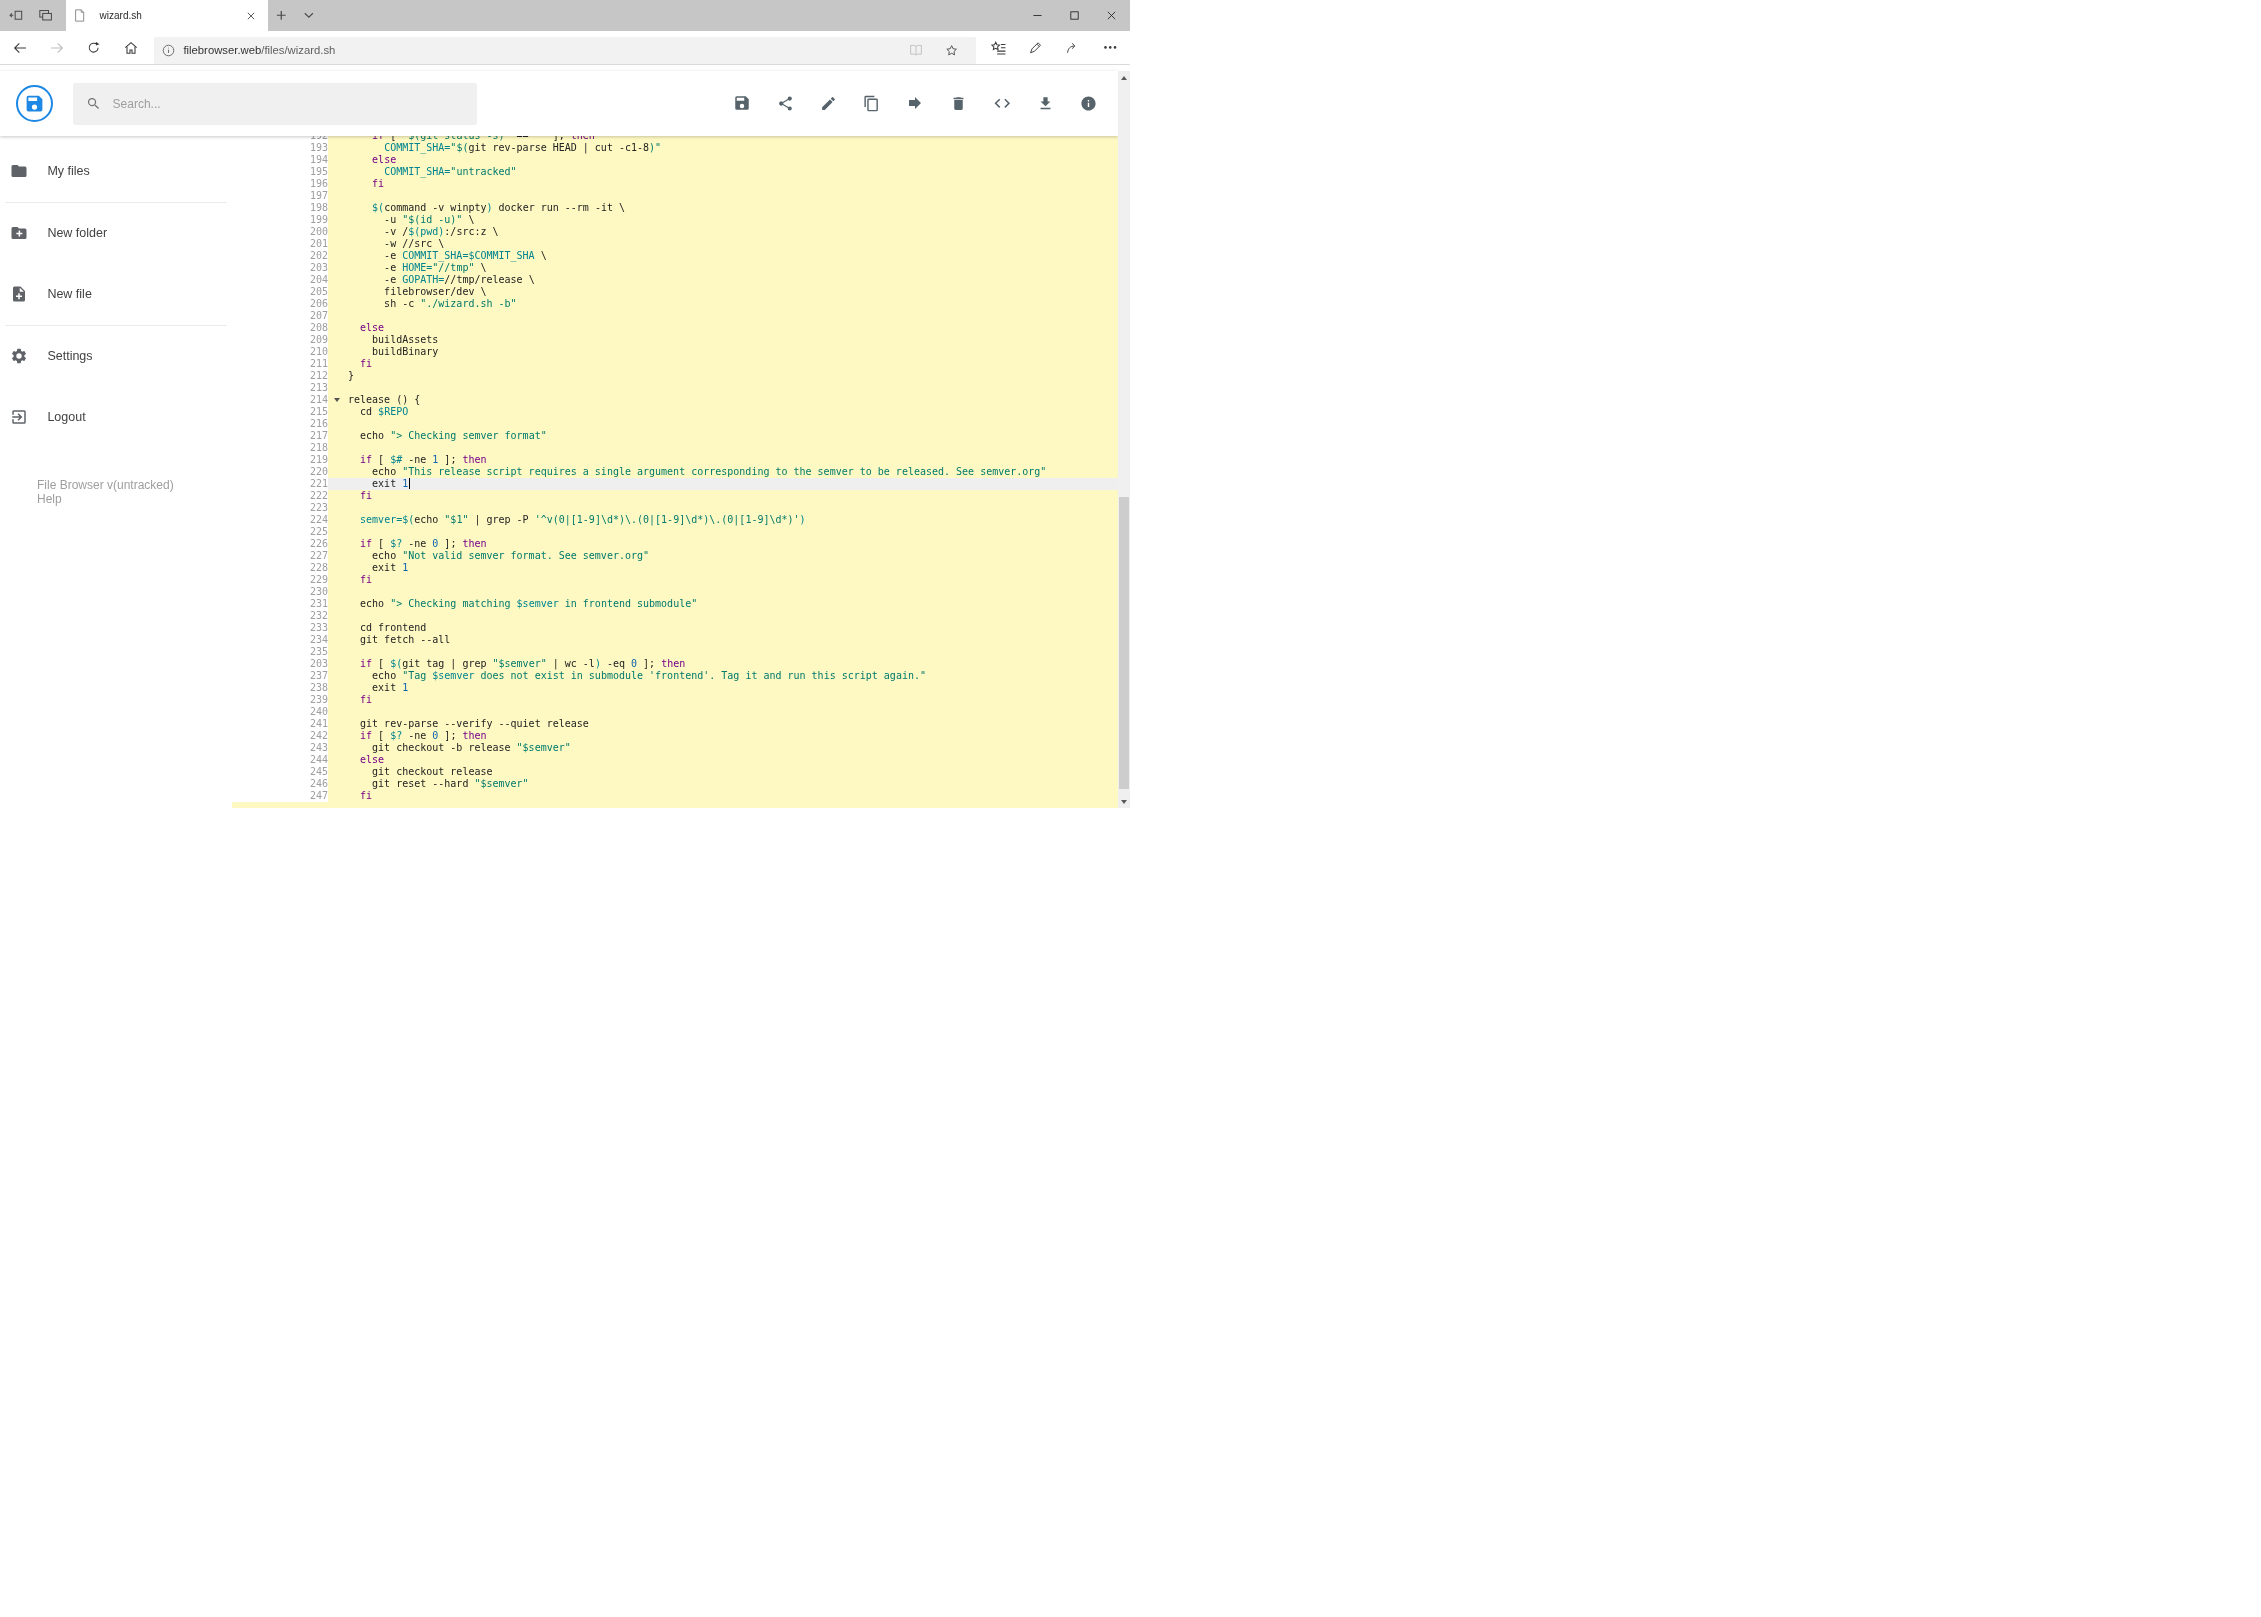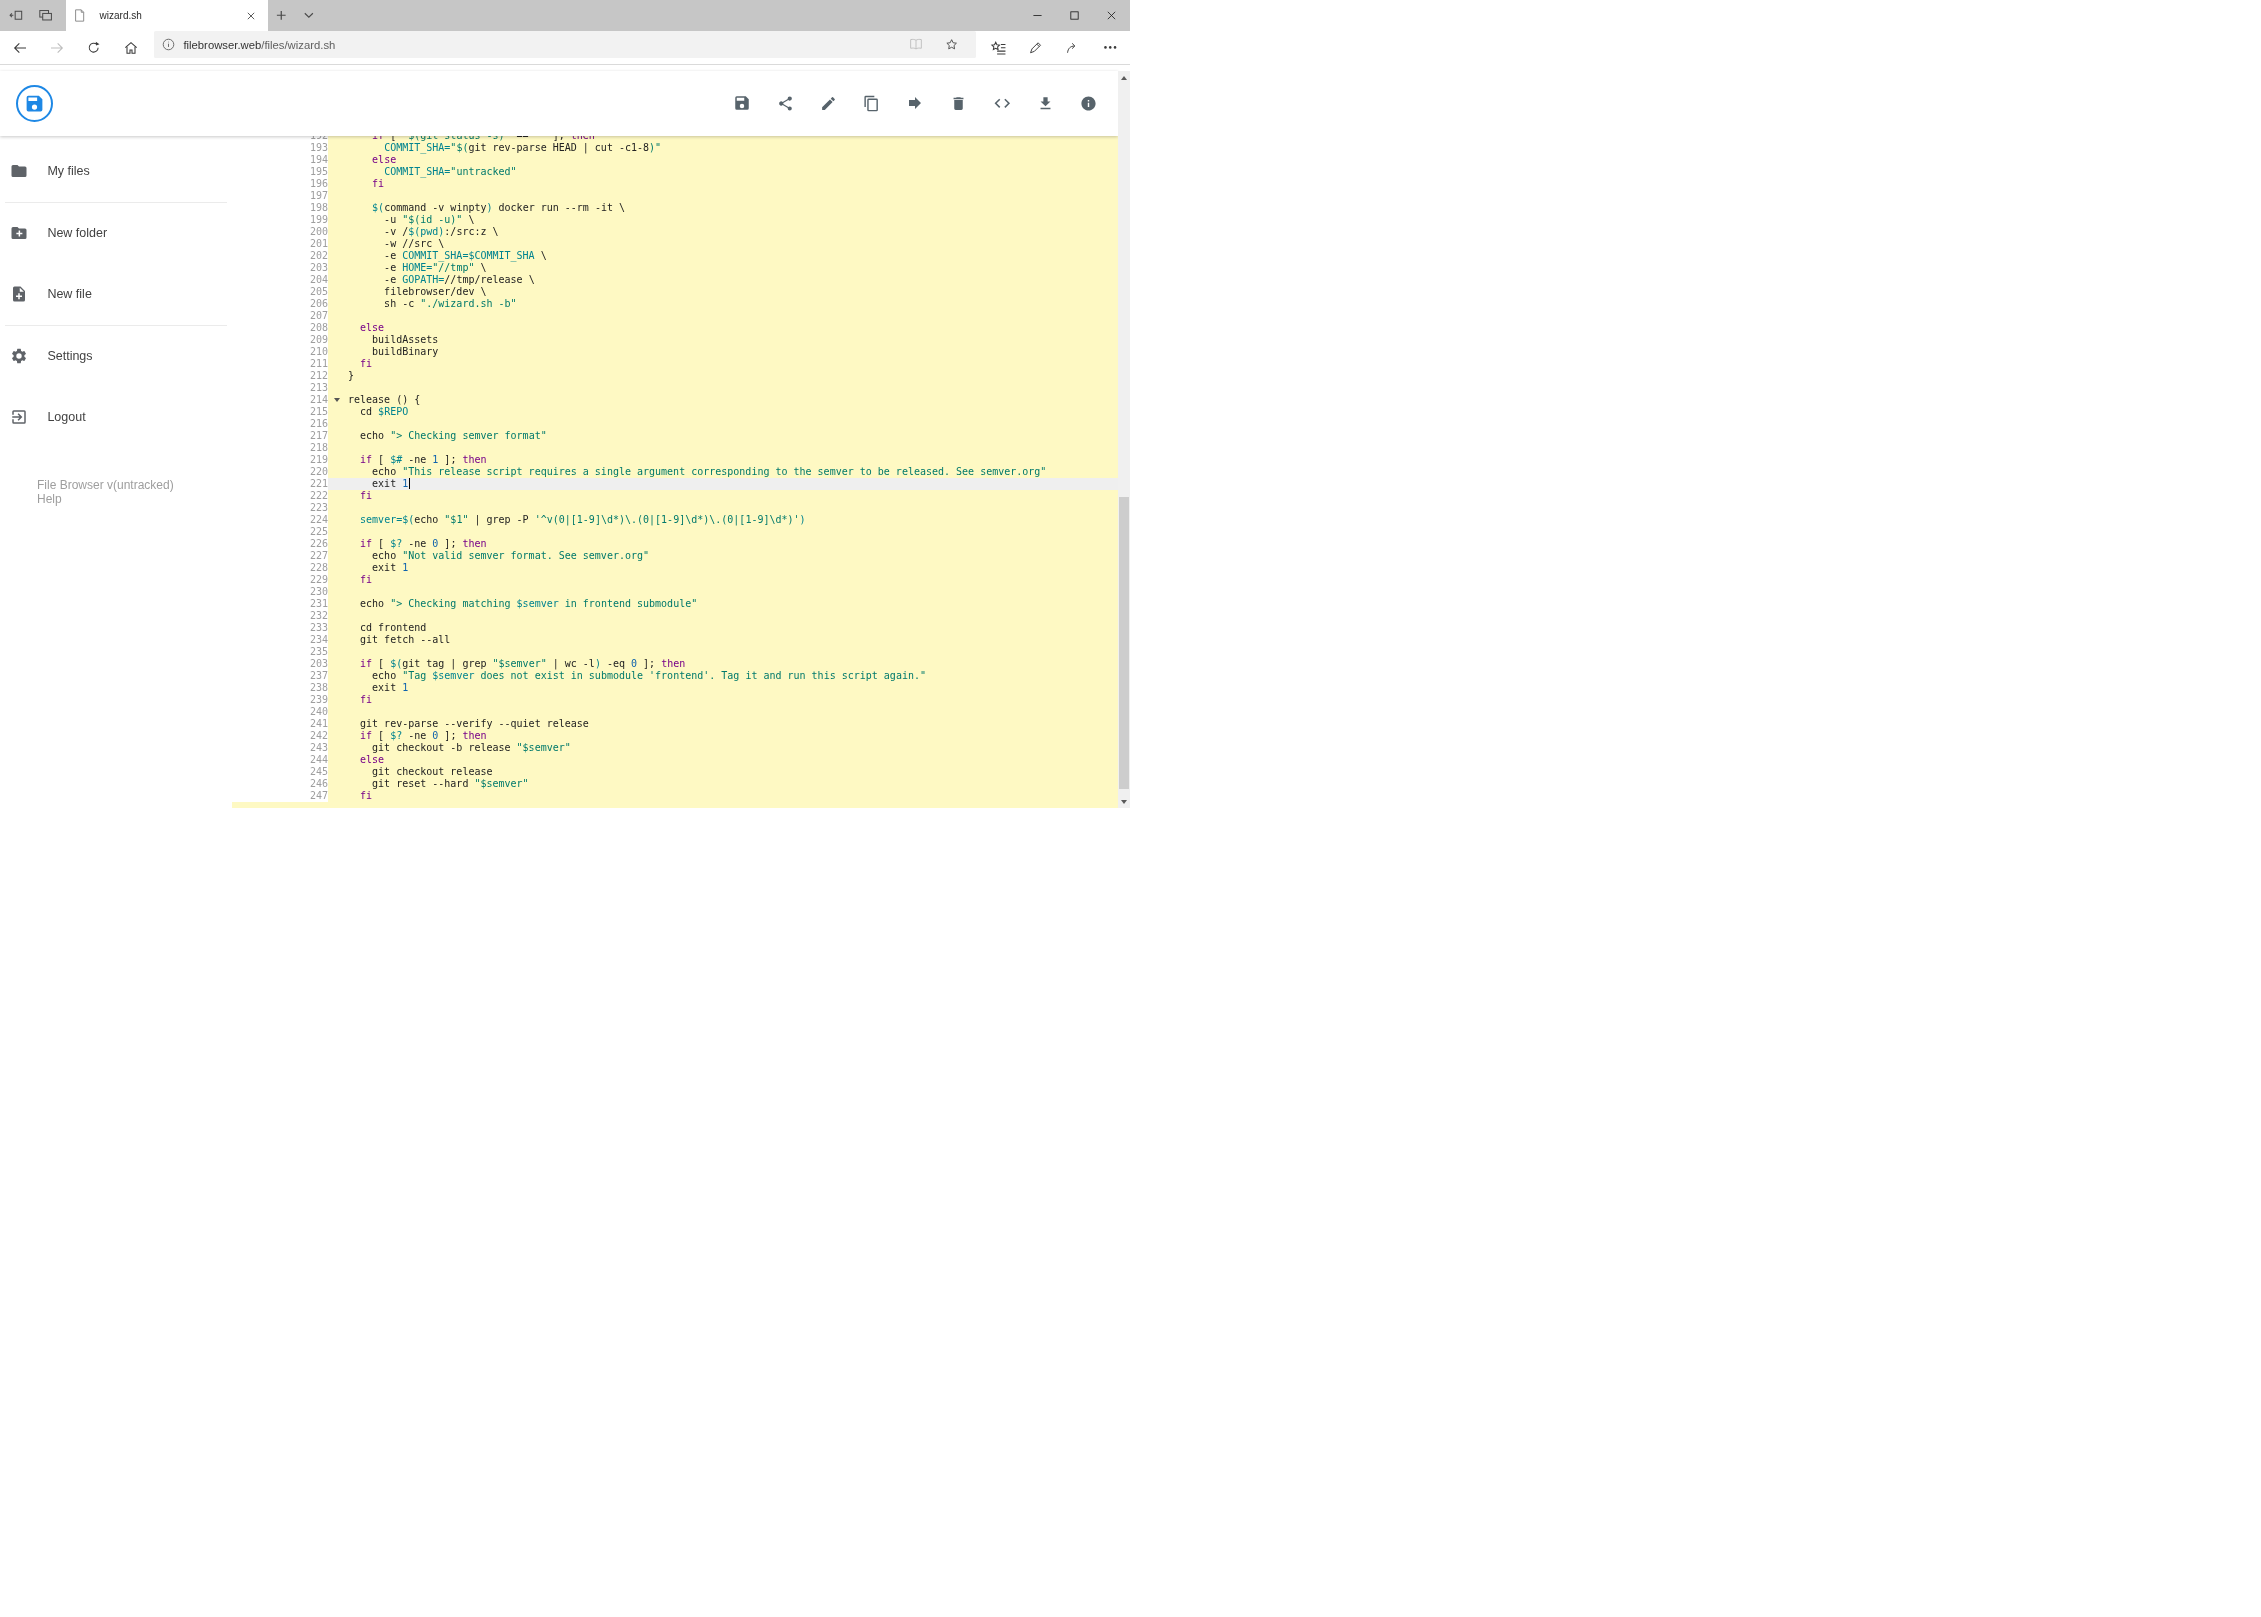--- a/index.html
+++ b/index.html
@@ -13,21 +13,21 @@
   .tb-ic { width:16px; height:16px; display:flex; align-items:center; justify-content:center; }
   .tab { width:202px; margin-left:4.8px; background:#fff; display:flex; align-items:center;
          padding:0 8px; gap:6.5px; }
   .tab-title { flex:1; font-size:10px; color:#2b2b2b; white-space:nowrap; overflow:hidden;padding-left:8px; }
   .tab-btn { width:27.4px; display:flex; align-items:center; justify-content:center; }
   .win-controls { margin-left:auto; display:flex; }
   .win-btn { width:37px; display:flex; align-items:center; justify-content:center; }
 
   
   .navbar { height:34px; background:#fff; border-bottom:0.8px solid #dadada;
-            display:flex; align-items:flex-start; padding:0 1.6px; }
+            display:flex; align-items:flex-end; padding:0 1.6px; }
   .nav-btn { width:37px; height:100%; display:flex; align-items:center; justify-content:center; flex:none; }
   .urlbar { flex:1; height:27.4px; margin:0 4.8px; background:#f2f2f2; border-radius:1.6px;
             display:flex; align-items:center; padding:0 8px; gap:8px; }
   .url-text { font-size:11.3px; white-space:nowrap; overflow:hidden; }
   .url-domain { color:#333; }
   .url-path { color:#5f5f5f; }
   .urlbar-right { margin-left:auto; display:flex; gap:4.8px; }
   .urlbar-right .nav-btn { width:31px; }
 
   
@@ -220,20 +220,28 @@
   </span>
 </div>
 
 <div class="app-header">
   <div class="logo">
     <svg width="21" height="21" viewBox="0 0 24 24" fill="#1e88e5">
       <path d="M17 3H5a2 2 0 0 0-2 2v14a2 2 0 0 0 2 2h14a2 2 0 0 0 2-2V7l-4-4zm-5 16a3 3 0 1 1 0-6 3 3 0 0 1 0 6zm3-10H5V5h10v4z"></path>
     </svg>
   </div>
 
+  <div class="searchbox">
+    <span>
+      <svg width="15.3" height="15.3" viewBox="0 0 24 24" fill="#757575">
+        <path d="M15.5 14h-.79l-.28-.27a6.5 6.5 0 1 0-.7.7l.27.28v.79l5 4.99L20.49 19l-4.99-5zm-6 0A4.5 4.5 0 1 1 14 9.5 4.5 4.5 0 0 1 9.5 14z"></path>
+      </svg>
+    </span>
+    <input type="text" placeholder="Search..." style="">
+  </div>
 
   <div class="header-actions">
     <span class="act-btn">
       <svg width="18" height="18" viewBox="0 0 24 24" fill="#57636b">
           <path d="M17 3H5a2 2 0 0 0-2 2v14a2 2 0 0 0 2 2h14a2 2 0 0 0 2-2V7l-4-4zm-5 16a3 3 0 1 1 0-6 3 3 0 0 1 0 6zm3-10H5V5h10v4z"></path>
         </svg>
     </span>
     <span class="act-btn">
       <svg width="17" height="17" viewBox="0 0 24 24" fill="#57636b">
           <path d="M18 16.08c-.76 0-1.44.3-1.96.77L8.91 12.7c.05-.23.09-.46.09-.7s-.04-.47-.09-.7l7.05-4.11c.54.5 1.25.81 2.04.81a3 3 0 1 0-3-3c0 .24.04.47.09.7L8.04 9.81A2.99 2.99 0 0 0 3 12a3 3 0 0 0 5.04 2.19l7.12 4.16c-.05.21-.08.43-.08.65a2.92 2.92 0 1 0 2.92-2.92z"></path>

